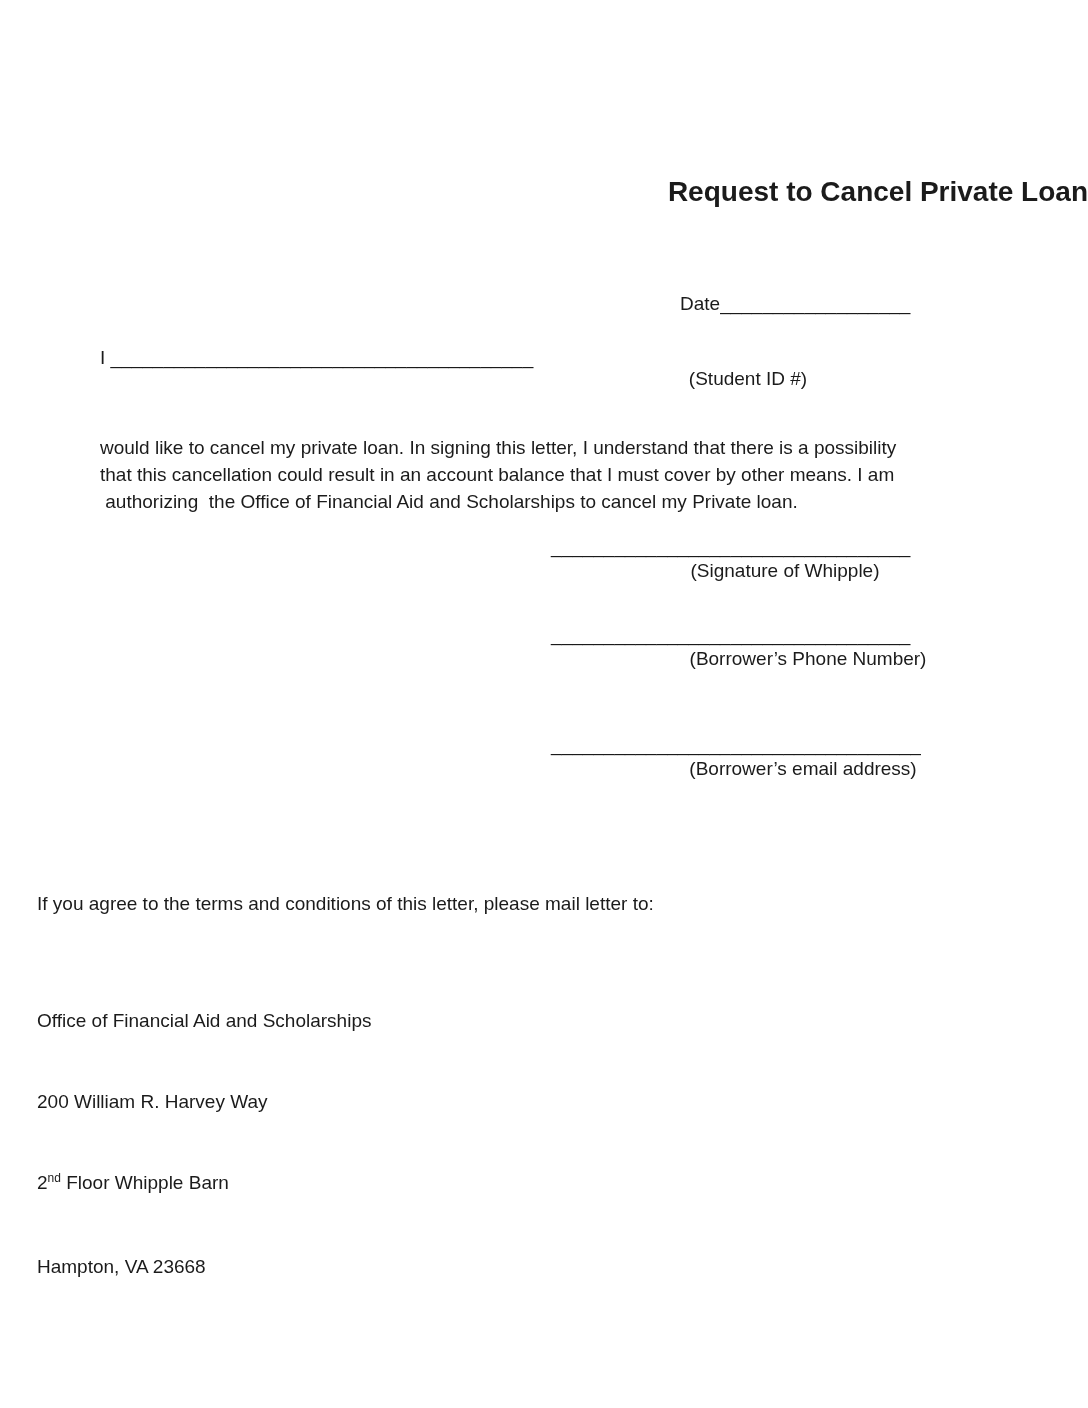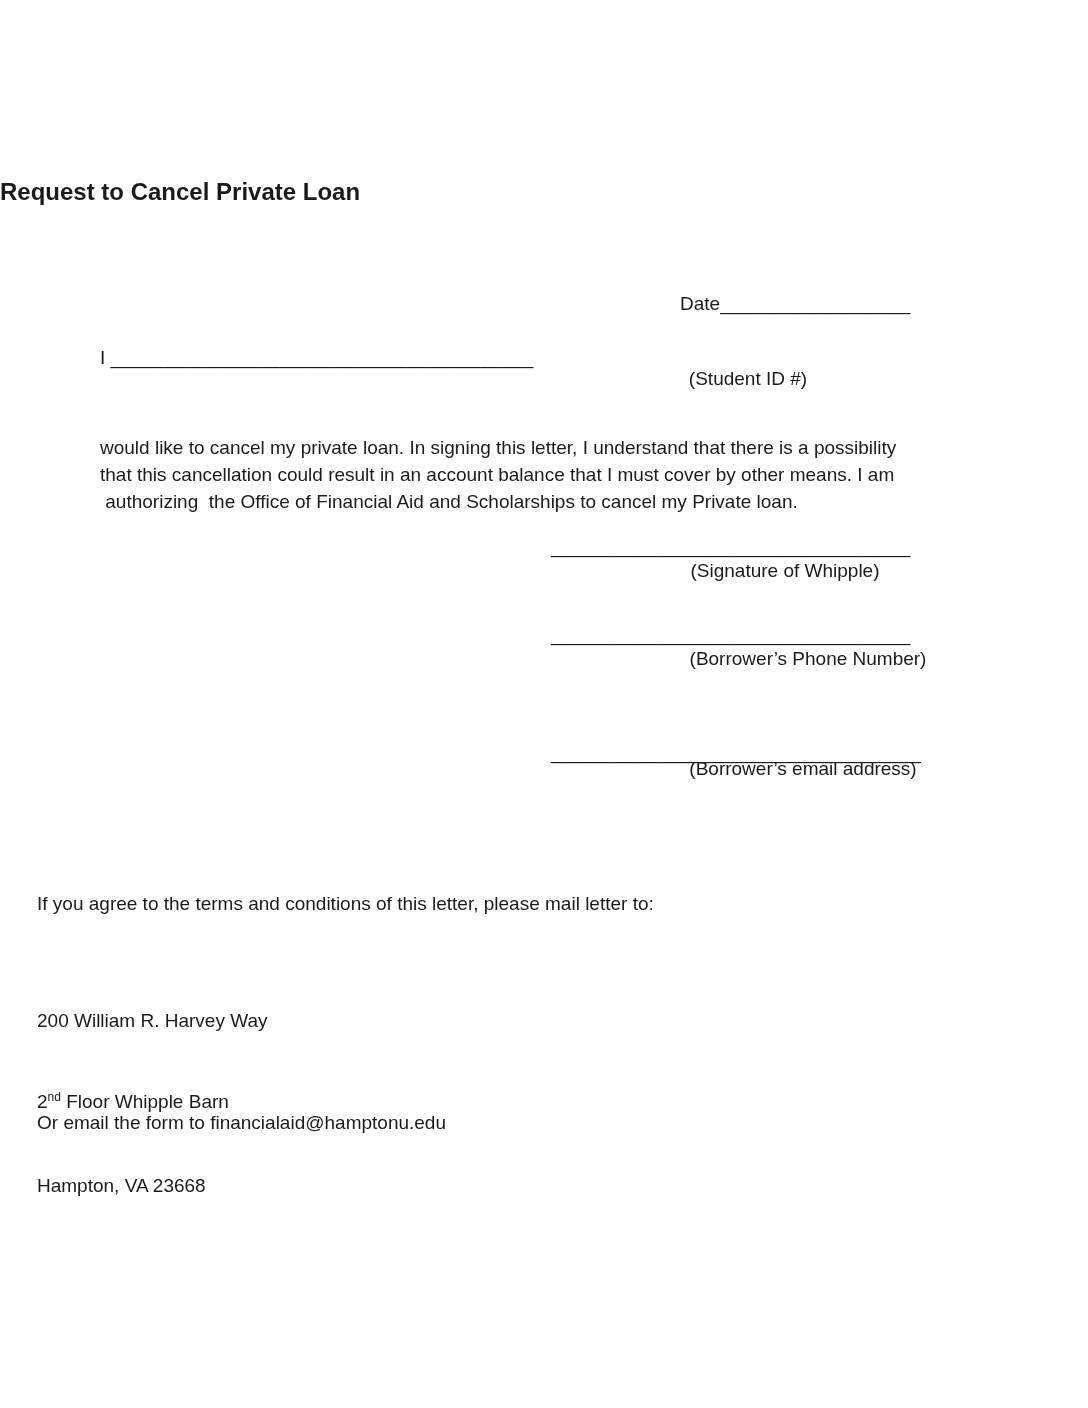--- a/index.html
+++ b/index.html
@@ -13,22 +13,22 @@
     font-size: 19px;
     line-height: 27px;
     overflow: hidden;
   }
   .abs { position: absolute; white-space: pre; }
   .title {
     position: absolute;
     top: 177px;
     left: 0;
     width: 100%;
-    text-align: left;
-    font-size: 24px;
+    text-align: right;
+    font-size: 28px;
     line-height: 30px;
     font-weight: bold;
     margin: 0;
   }
   .caption { transform: translateX(-50%); }
   .para {
     position: absolute;
     left: 100px;
     top: 388px;
     width: 985px;
@@ -59,26 +59,26 @@
   <div class="para">would like to cancel my private loan. In signing this letter, I understand that there is a possibility
 that this cancellation could result in an account balance that I must cover by other means. I am
  authorizing  the Office of Financial Aid and Scholarships to cancel my Private loan.</div>
 
   <div class="abs blank" style="left:551px; top:533px;">__________________________________</div>
   <div class="abs caption" style="left:785px; top:557px;">(Signature of Whipple)</div>
 
   <div class="abs blank" style="left:551px; top:621px;">__________________________________</div>
   <div class="abs caption" style="left:808px; top:645px;">(Borrower’s Phone Number)</div>
 
-  <div class="abs blank" style="left:551px; top:731px;margin-top:8px;">___________________________________</div>
+  <div class="abs blank" style="left:551px; top:731px;">___________________________________</div>
   <div class="abs" style="left:37px; top:890px;">If you agree to the terms and conditions of this letter, please mail letter to:</div>
 
   <div class="abs caption" style="left:803px; top:755px;">(Borrower’s email address)</div>
 
   <div class="abs" style="left:37px; top:953px;">
+    <div>Office of Financial Aid and Scholarships</div>
     <div>200 William R. Harvey Way</div>
     <div><span>2</span><span class="sup">nd</span><span> Floor Whipple Barn</span></div>
     <div>Hampton, VA 23668</div>
   </div>
 
-  <div class="abs" style="left:37px; top:1109px;">Or email the form to financialaid@hamptonu.edu</div>
 
 </div>
 
 </body></html>

